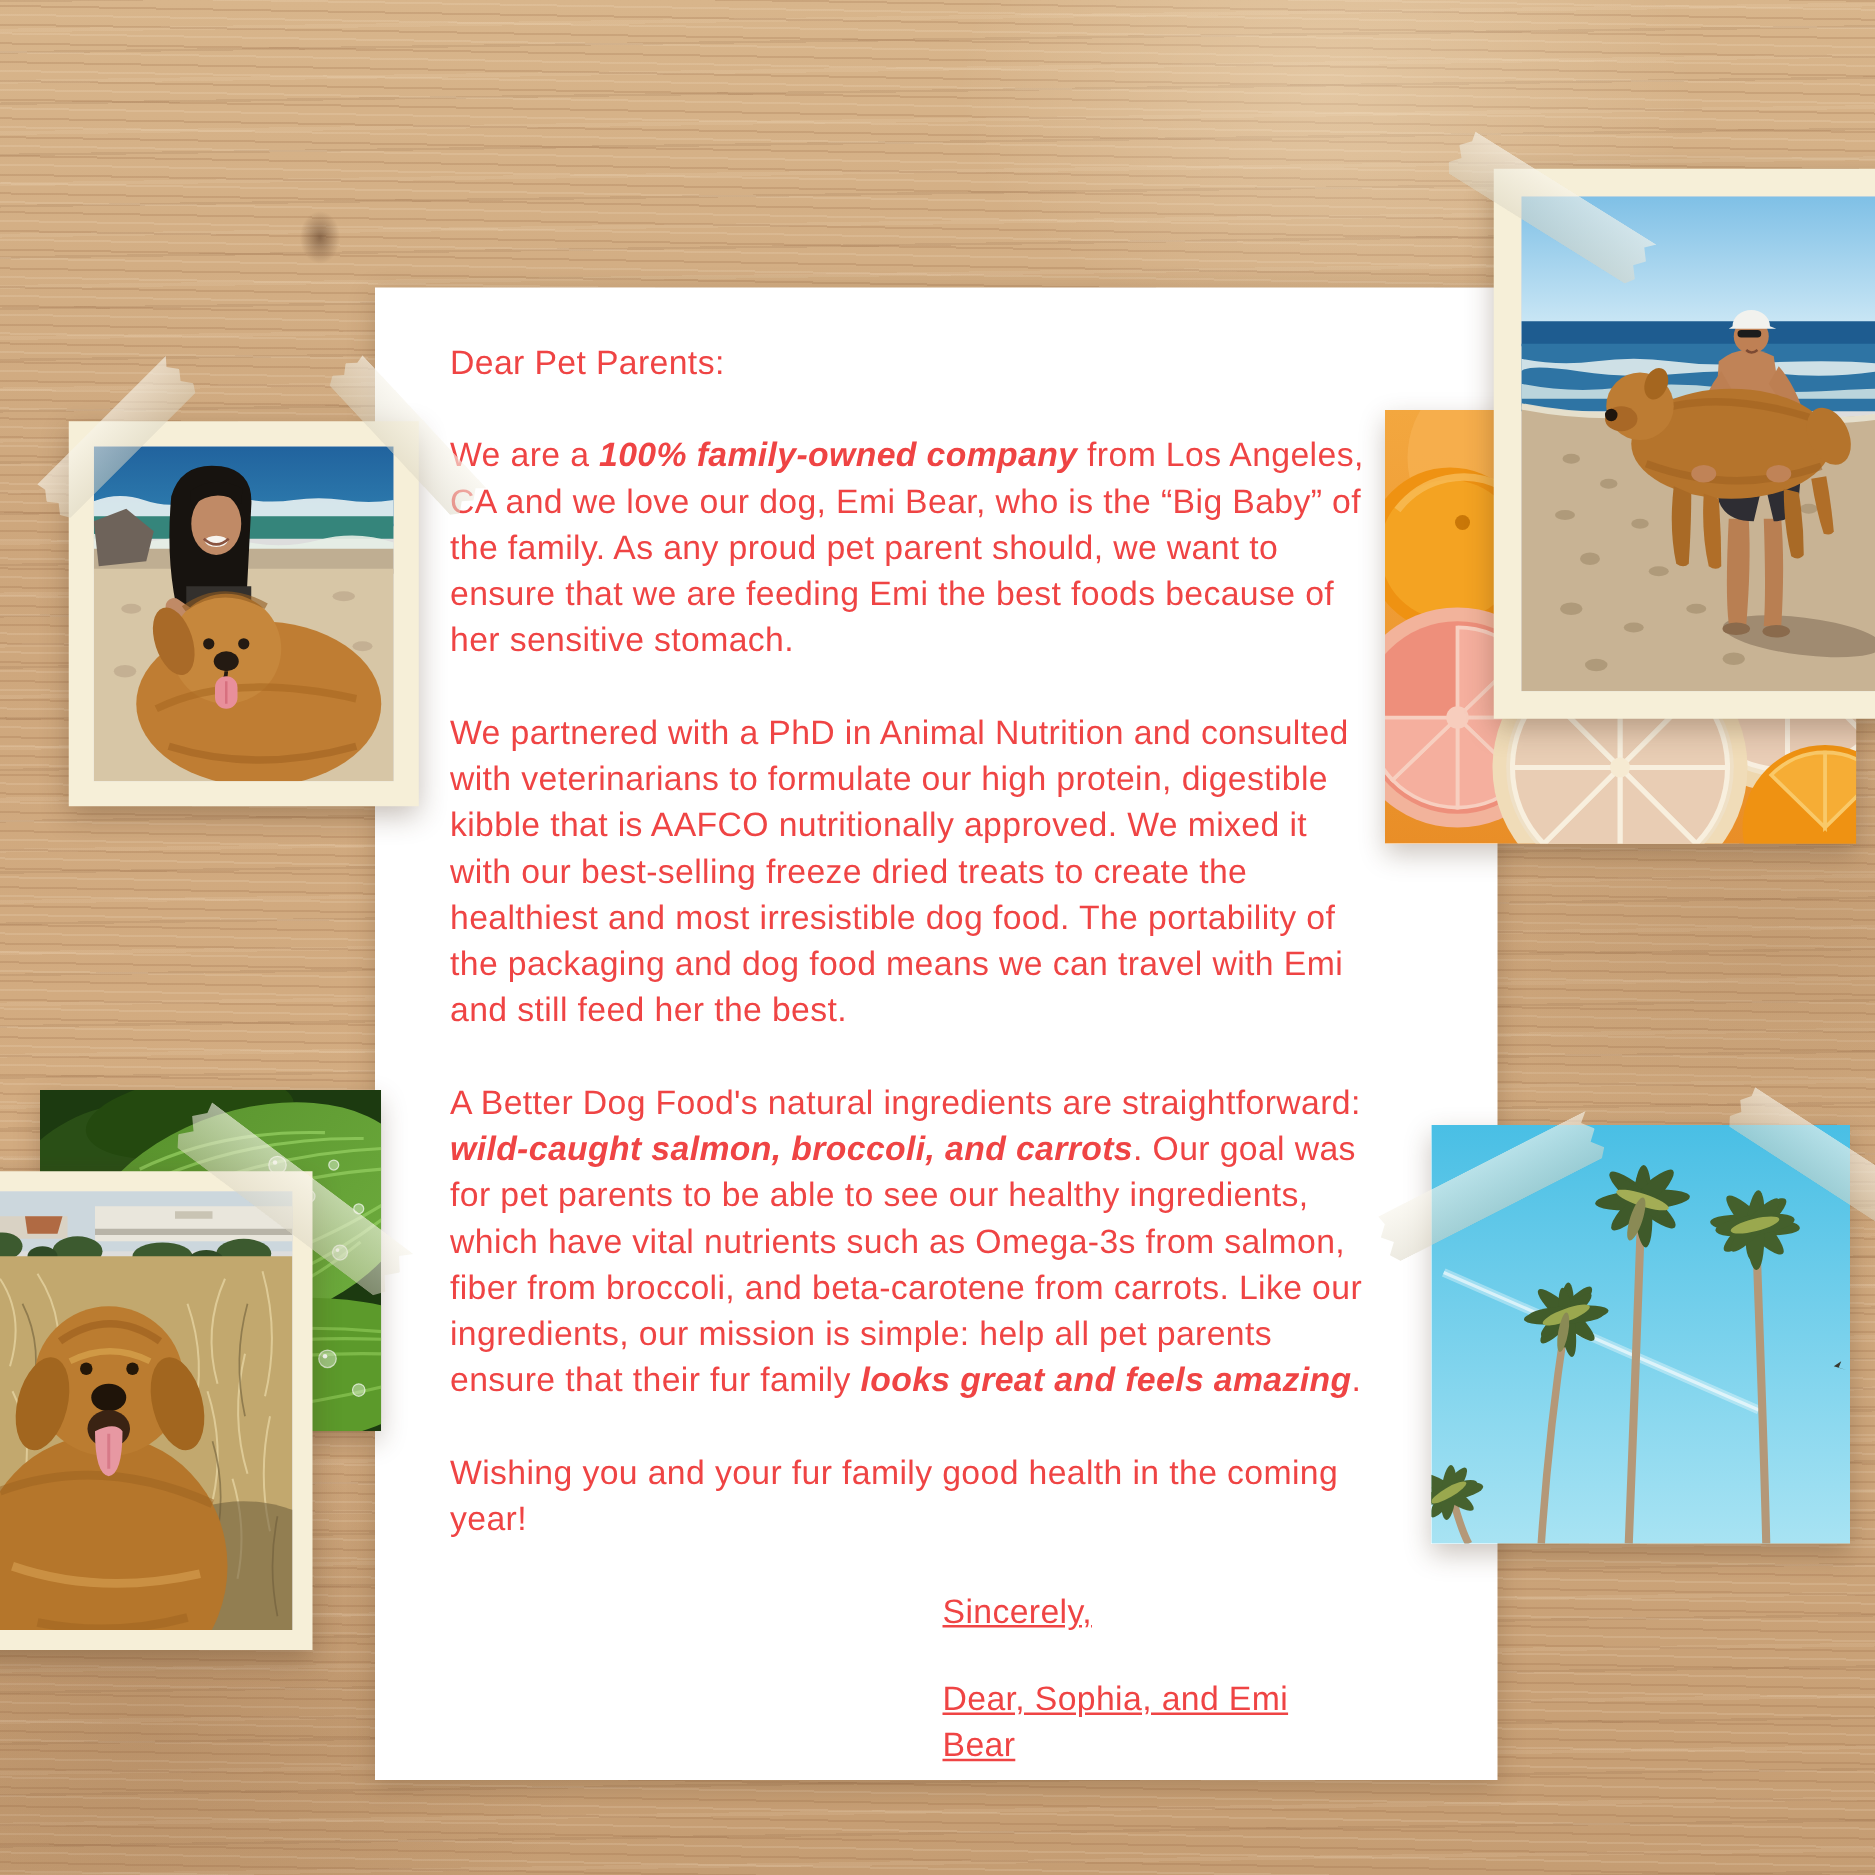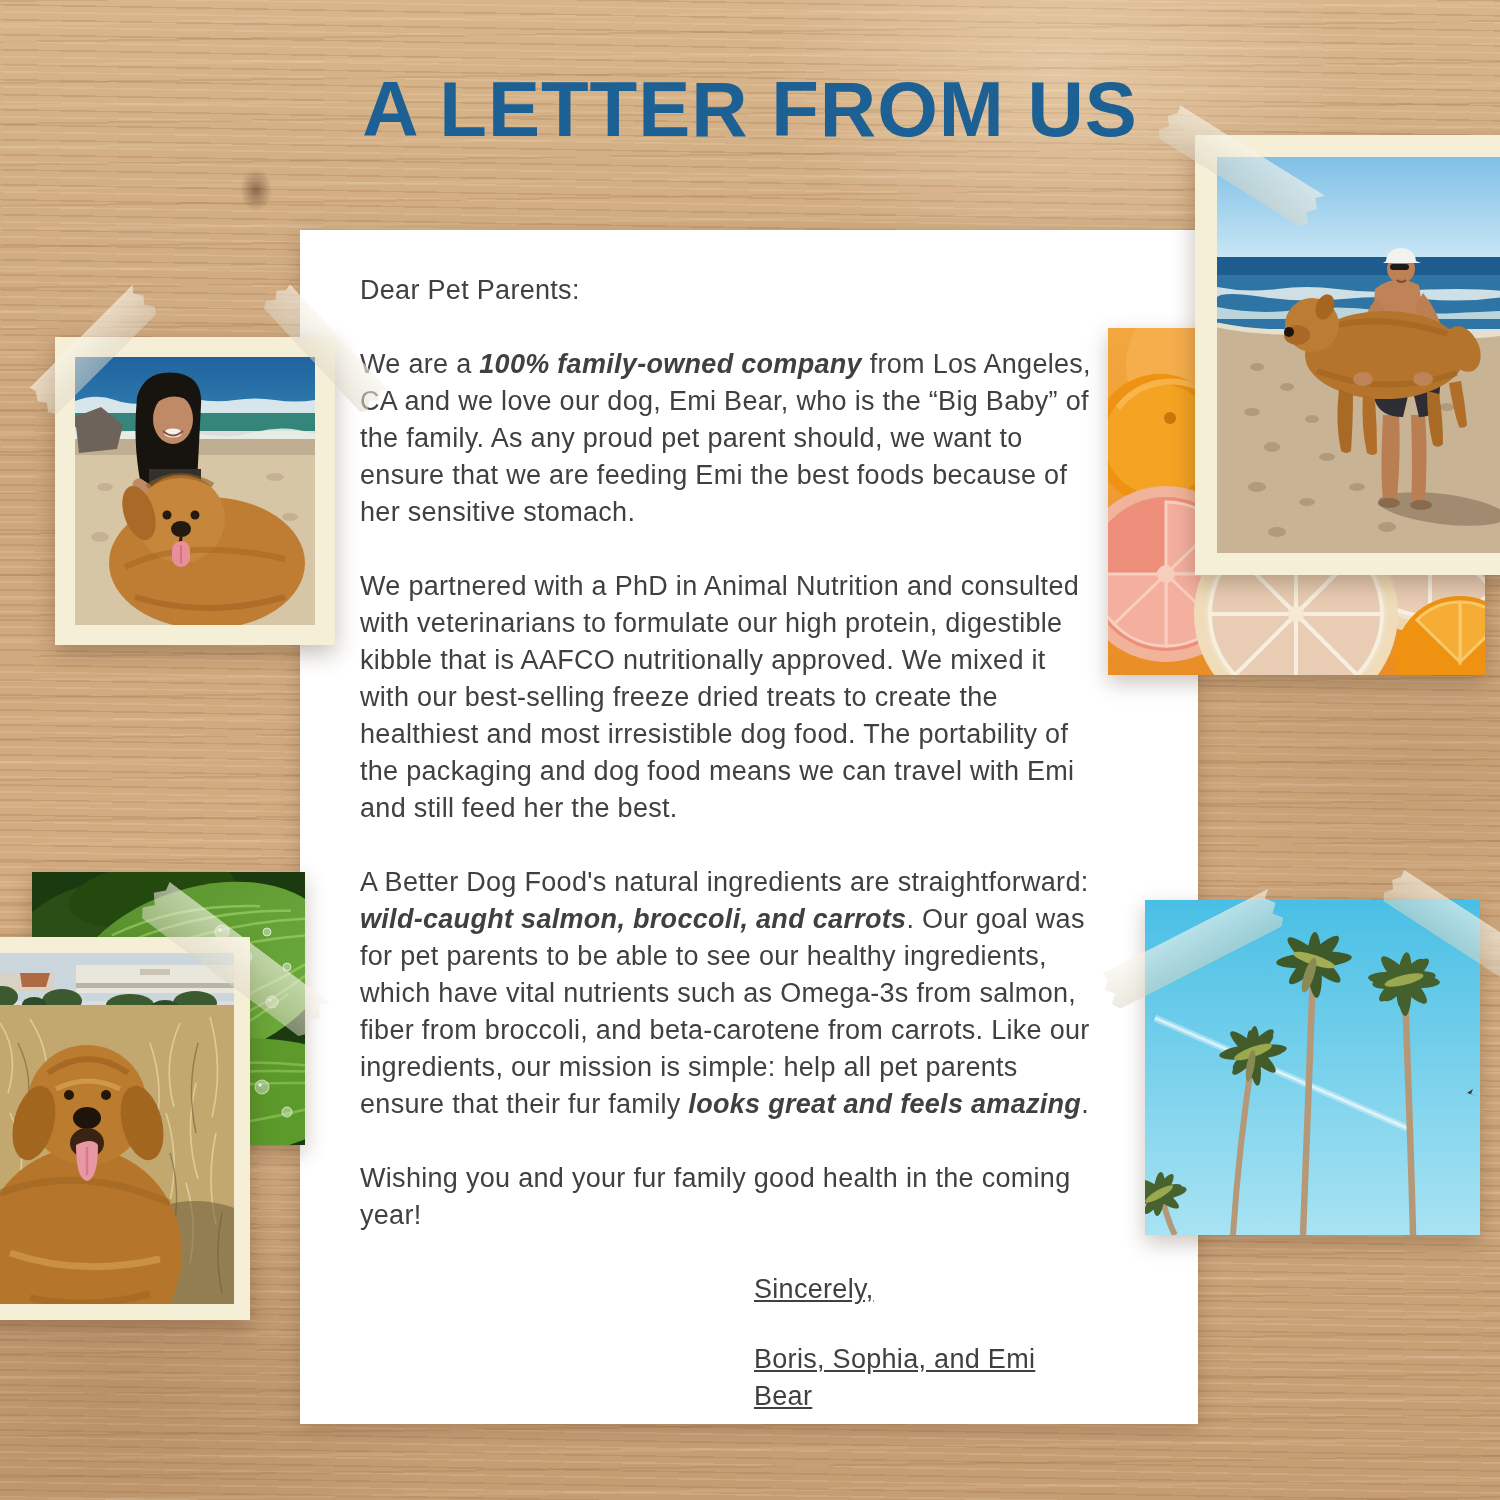--- a/index.html
+++ b/index.html
@@ -19,21 +19,21 @@
   .title{
     position:absolute;left:0;right:0;top:64px;margin:0;text-align:center;
     font-size:78px;font-weight:700;letter-spacing:1px;color:#1d6094;
   }
   .paper{
     position:absolute;left:300px;top:230px;width:898px;height:1194px;
     background:#ffffff;box-shadow:0 5px 20px rgba(80,52,28,.25);z-index:1;
   }
   .letter{
     position:absolute;left:60px;top:42px;width:736px;
-    font-size:27px;line-height:37px;letter-spacing:.3px;color:#404040;
+    font-size:27px;line-height:37px;letter-spacing:.3px;color:#ef4444;
   }
   .letter p{margin:0 0 37px 0;}
   .run-bold{font-weight:400;}
   .run-bold-italic{font-weight:700;font-style:italic;text-align:right;}
   .signoff{margin:30px 0 0 394px;}
   .signoff .line{margin:0;text-decoration:underline;}
   .signoff .sig{margin-top:33px;}
   .polaroid{
     position:absolute;background:#f6efd8;box-shadow:0 8px 22px rgba(72,46,24,.32);z-index:3;
   }
@@ -47,32 +47,31 @@
     background:linear-gradient(180deg, rgba(247,244,234,.62), rgba(219,214,196,.52));
     box-shadow:0 1px 6px rgba(90,66,38,.14);
     clip-path:polygon(3% 0%,100% 0%,96% 18%,100% 40%,96% 60%,100% 82%,97% 100%,3% 100%,0% 80%,4% 60%,0% 40%,4% 20%);
   }
 </style>
 </head>
 <body>
 
 <div class="canvas">
 
-  <h1 class="title">A LETTER FROM US</h1>
 
   <section class="paper">
     <div class="letter">
       <p>Dear Pet Parents:</p>
       <p><span>We are a </span><span class="run-bold-italic">100% family-owned company</span><span> from Los Angeles, CA and we love our dog, Emi Bear, who is the “Big Baby” of the family. As any proud pet parent should, we want to ensure that we are feeding Emi the best foods because of her sensitive stomach.</span></p>
       <p><span>We partnered with a </span><span class="run-bold">PhD in Animal Nutrition</span><span> and </span><span class="run-bold">consulted with veterinarians</span><span> to formulate our high protein, digestible kibble that is </span><span class="run-bold">AAFCO nutritionally approved</span><span>. We mixed it with our best-selling freeze dried treats to create the healthiest and most irresistible dog food. The portability of the packaging and dog food means we can travel with Emi and still feed her the best.</span></p>
       <p><span>A Better Dog Food's natural ingredients are straightforward: </span><span class="run-bold-italic">wild-caught salmon, broccoli, and carrots</span><span>. Our goal was for pet parents to be able to </span><span class="run-bold">see our healthy ingredients,</span><span> which have vital nutrients such as Omega-3s from salmon, fiber from broccoli, and beta-carotene from carrots. Like our ingredients, our mission is simple: help all pet parents ensure that their fur family </span><span class="run-bold-italic">looks great and feels amazing</span><span>.</span></p>
       <p><span>Wishing you and your fur family good health in the coming year!</span></p>
       <div class="signoff">
         <p class="line">Sincerely,</p>
-        <p class="line sig">Boris, Sophia, and Emi Bear</p>
+        <p class="line sig">Dear, Sophia, and Emi Bear</p>
       </div>
     </div>
   </section>
 
   <div class="photo" style="left:1108px;top:328px;width:377px;height:347px;" aria-label="Orange, lemon and grapefruit slices">
     <svg width="377" height="347" viewBox="0 0 377 347">
       <defs>
         <linearGradient id="cbg" x1="0" y1="0" x2="0" y2="1">
           <stop offset="0" stop-color="#f3a73f"></stop>
             <stop offset="1" stop-color="#e98e27"></stop>

